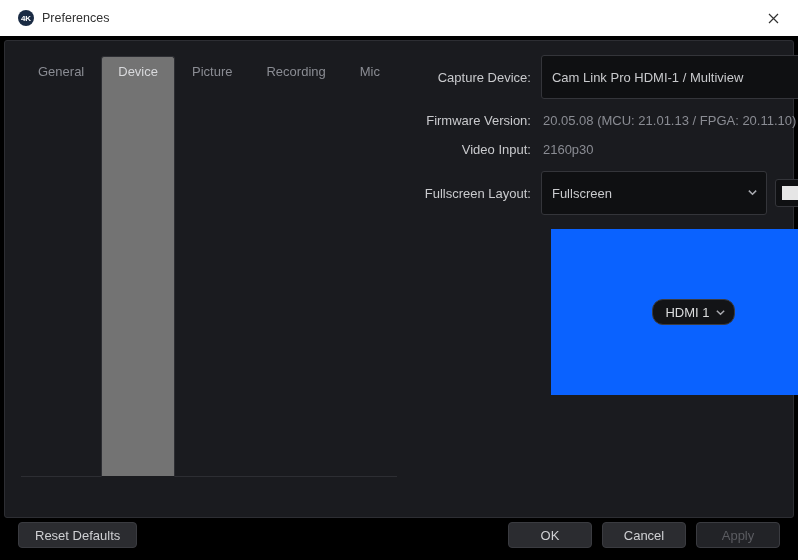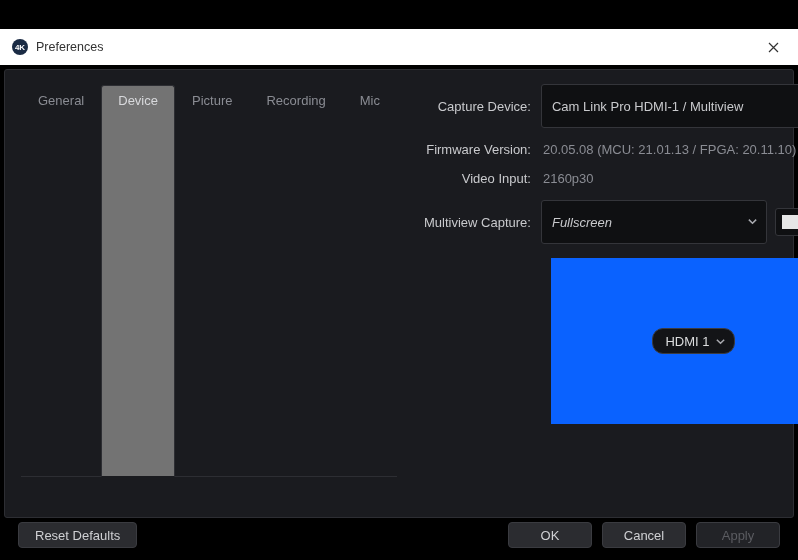--- a/index.html
+++ b/index.html
@@ -23,22 +23,21 @@
     display: flex;
     flex-direction: column;
   }
   
   .titlebar {
     height: 36px;
     background: #fff;
     color: #222;
     display: flex;
     align-items: center;
-    padding: 0 2px 0 12px;
-    margin-top: 29px;
+    padding: 0 2px 0 18px;
   }
   .titlebar .app-icon {
     width: 16px;
     height: 16px;
     background: #1a2b44;
     border-radius: 50%;
     display: flex;
     align-items: center;
     justify-content: center;
     color: #fff;
@@ -142,21 +141,21 @@
     font-size: 13px;
   }
   .select .chev {
     position: absolute;
     right: 8px;
     top: 50%;
     transform: translateY(-55%);
     pointer-events: none;
   }
   .select-wide { width: 286px; }
-  .select-med  { width: 226px; font-style: italic; }
+  .select-med  { width: 226px; }
   .color-select {
     width: 52px;
     height: 28px;
     background: #0f1012;
     border: 1px solid #34353a;
     border-radius: 3px;
     margin-left: 8px;
     display: flex;
     align-items: center;
     padding: 0 6px;
@@ -283,21 +282,21 @@
           <div class="label">Firmware Version:</div>
           <div class="value-text">20.05.08 (MCU: 21.01.13 / FPGA: 20.11.10)</div>
         </div>
 
         <div class="row">
           <div class="label">Video Input:</div>
           <div class="value-text">2160p30</div>
         </div>
 
         <div class="row">
-          <div class="label">Multiview Capture:</div>
+          <div class="label">Fullscreen Layout:</div>
           <div class="select select-med">
             <span>Fullscreen</span>
             <span class="chev">
               <svg viewBox="0 0 12 12">
                   <path d="M2 4 L6 8 L10 4"></path>
                 </svg>
             </span>
           </div>
           <div class="color-select">
             <div class="color-swatch" style="background:#e6e6e6"></div>

